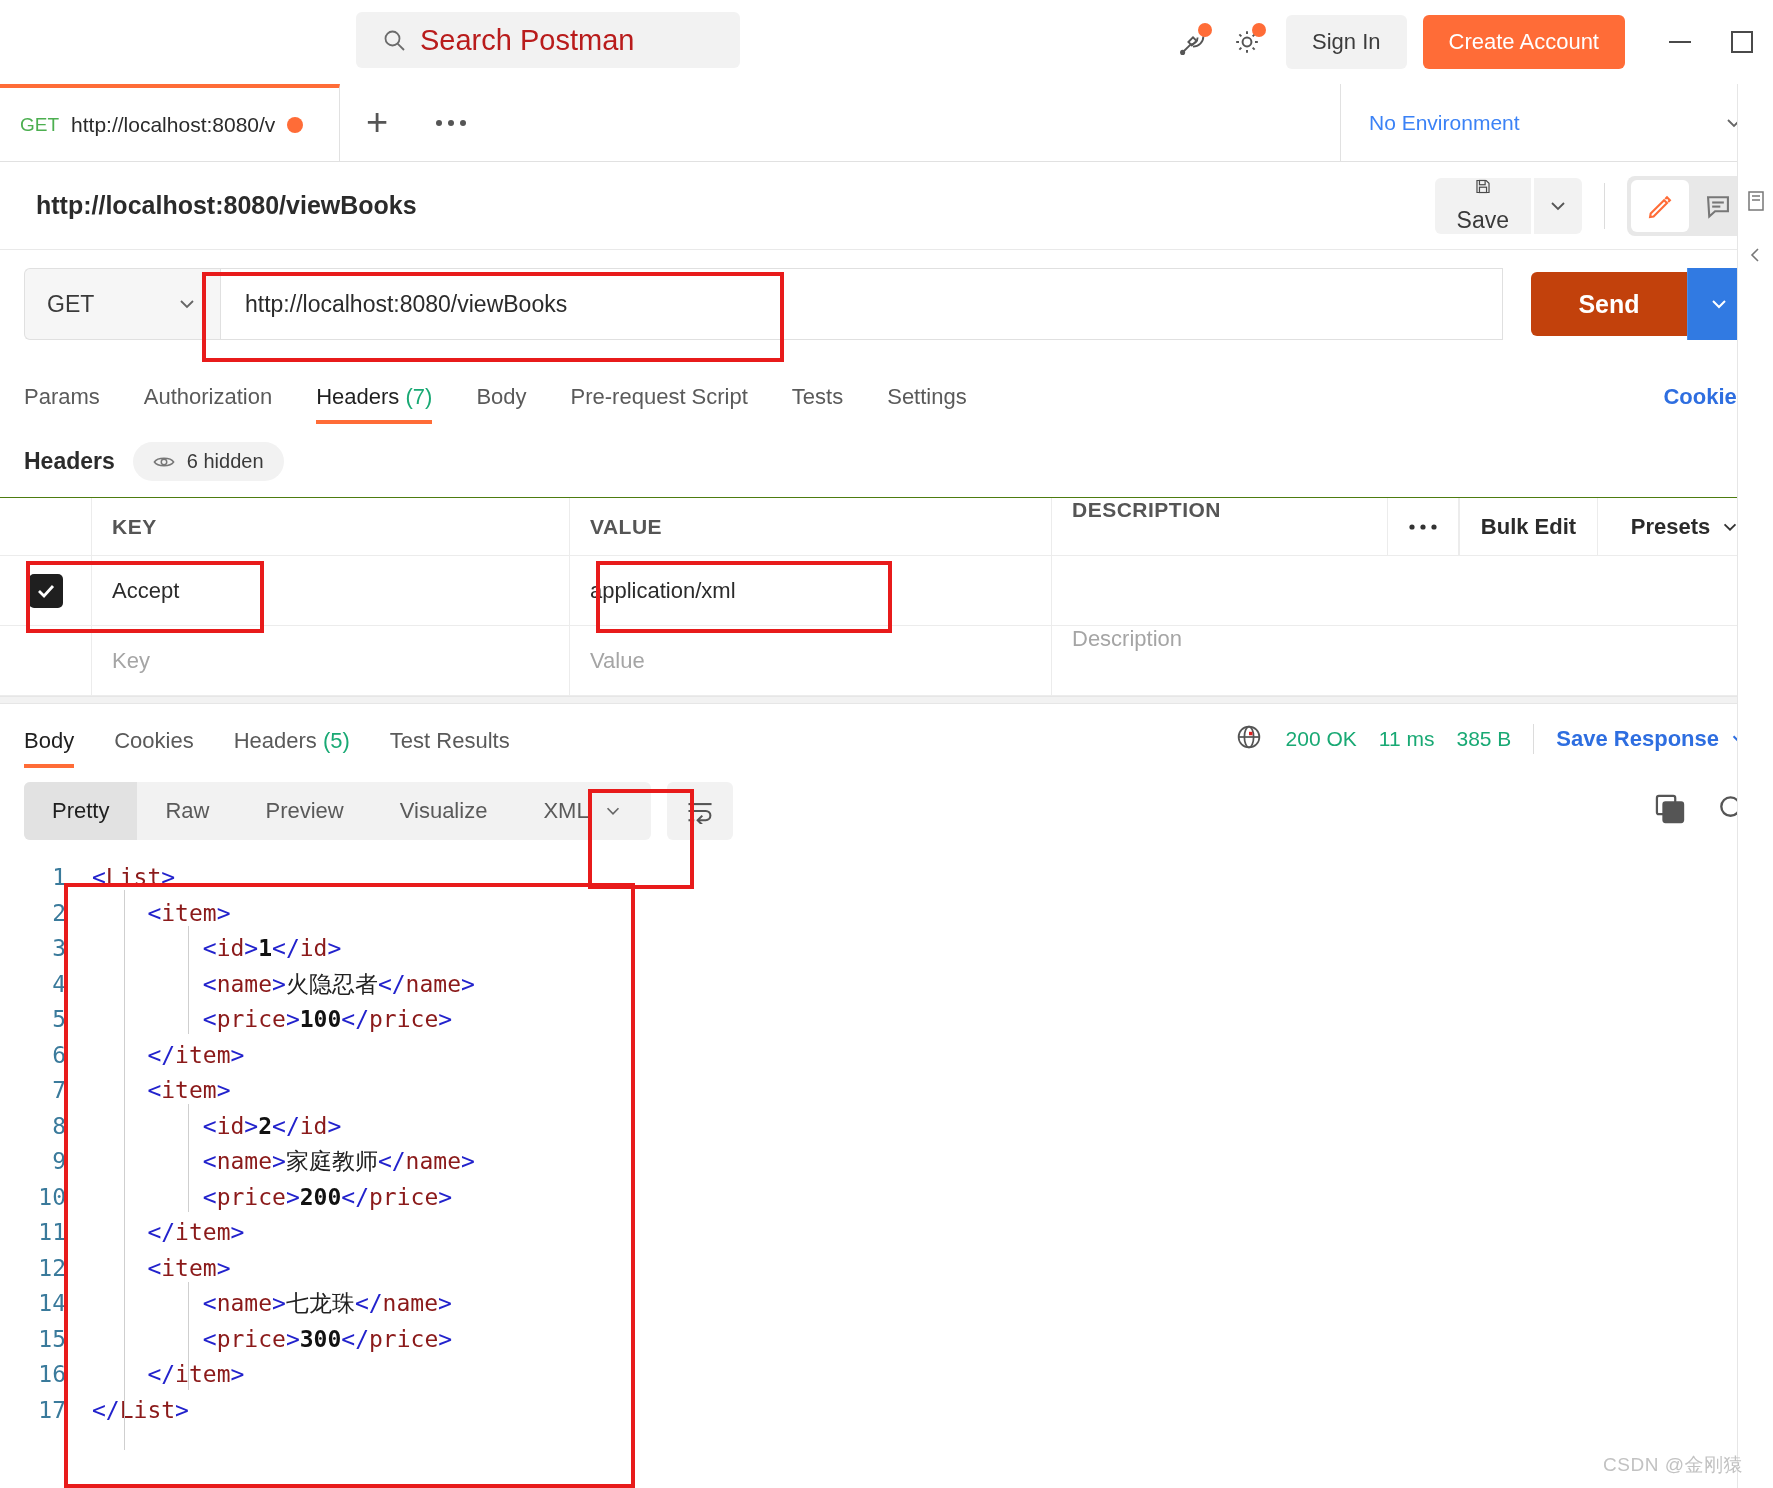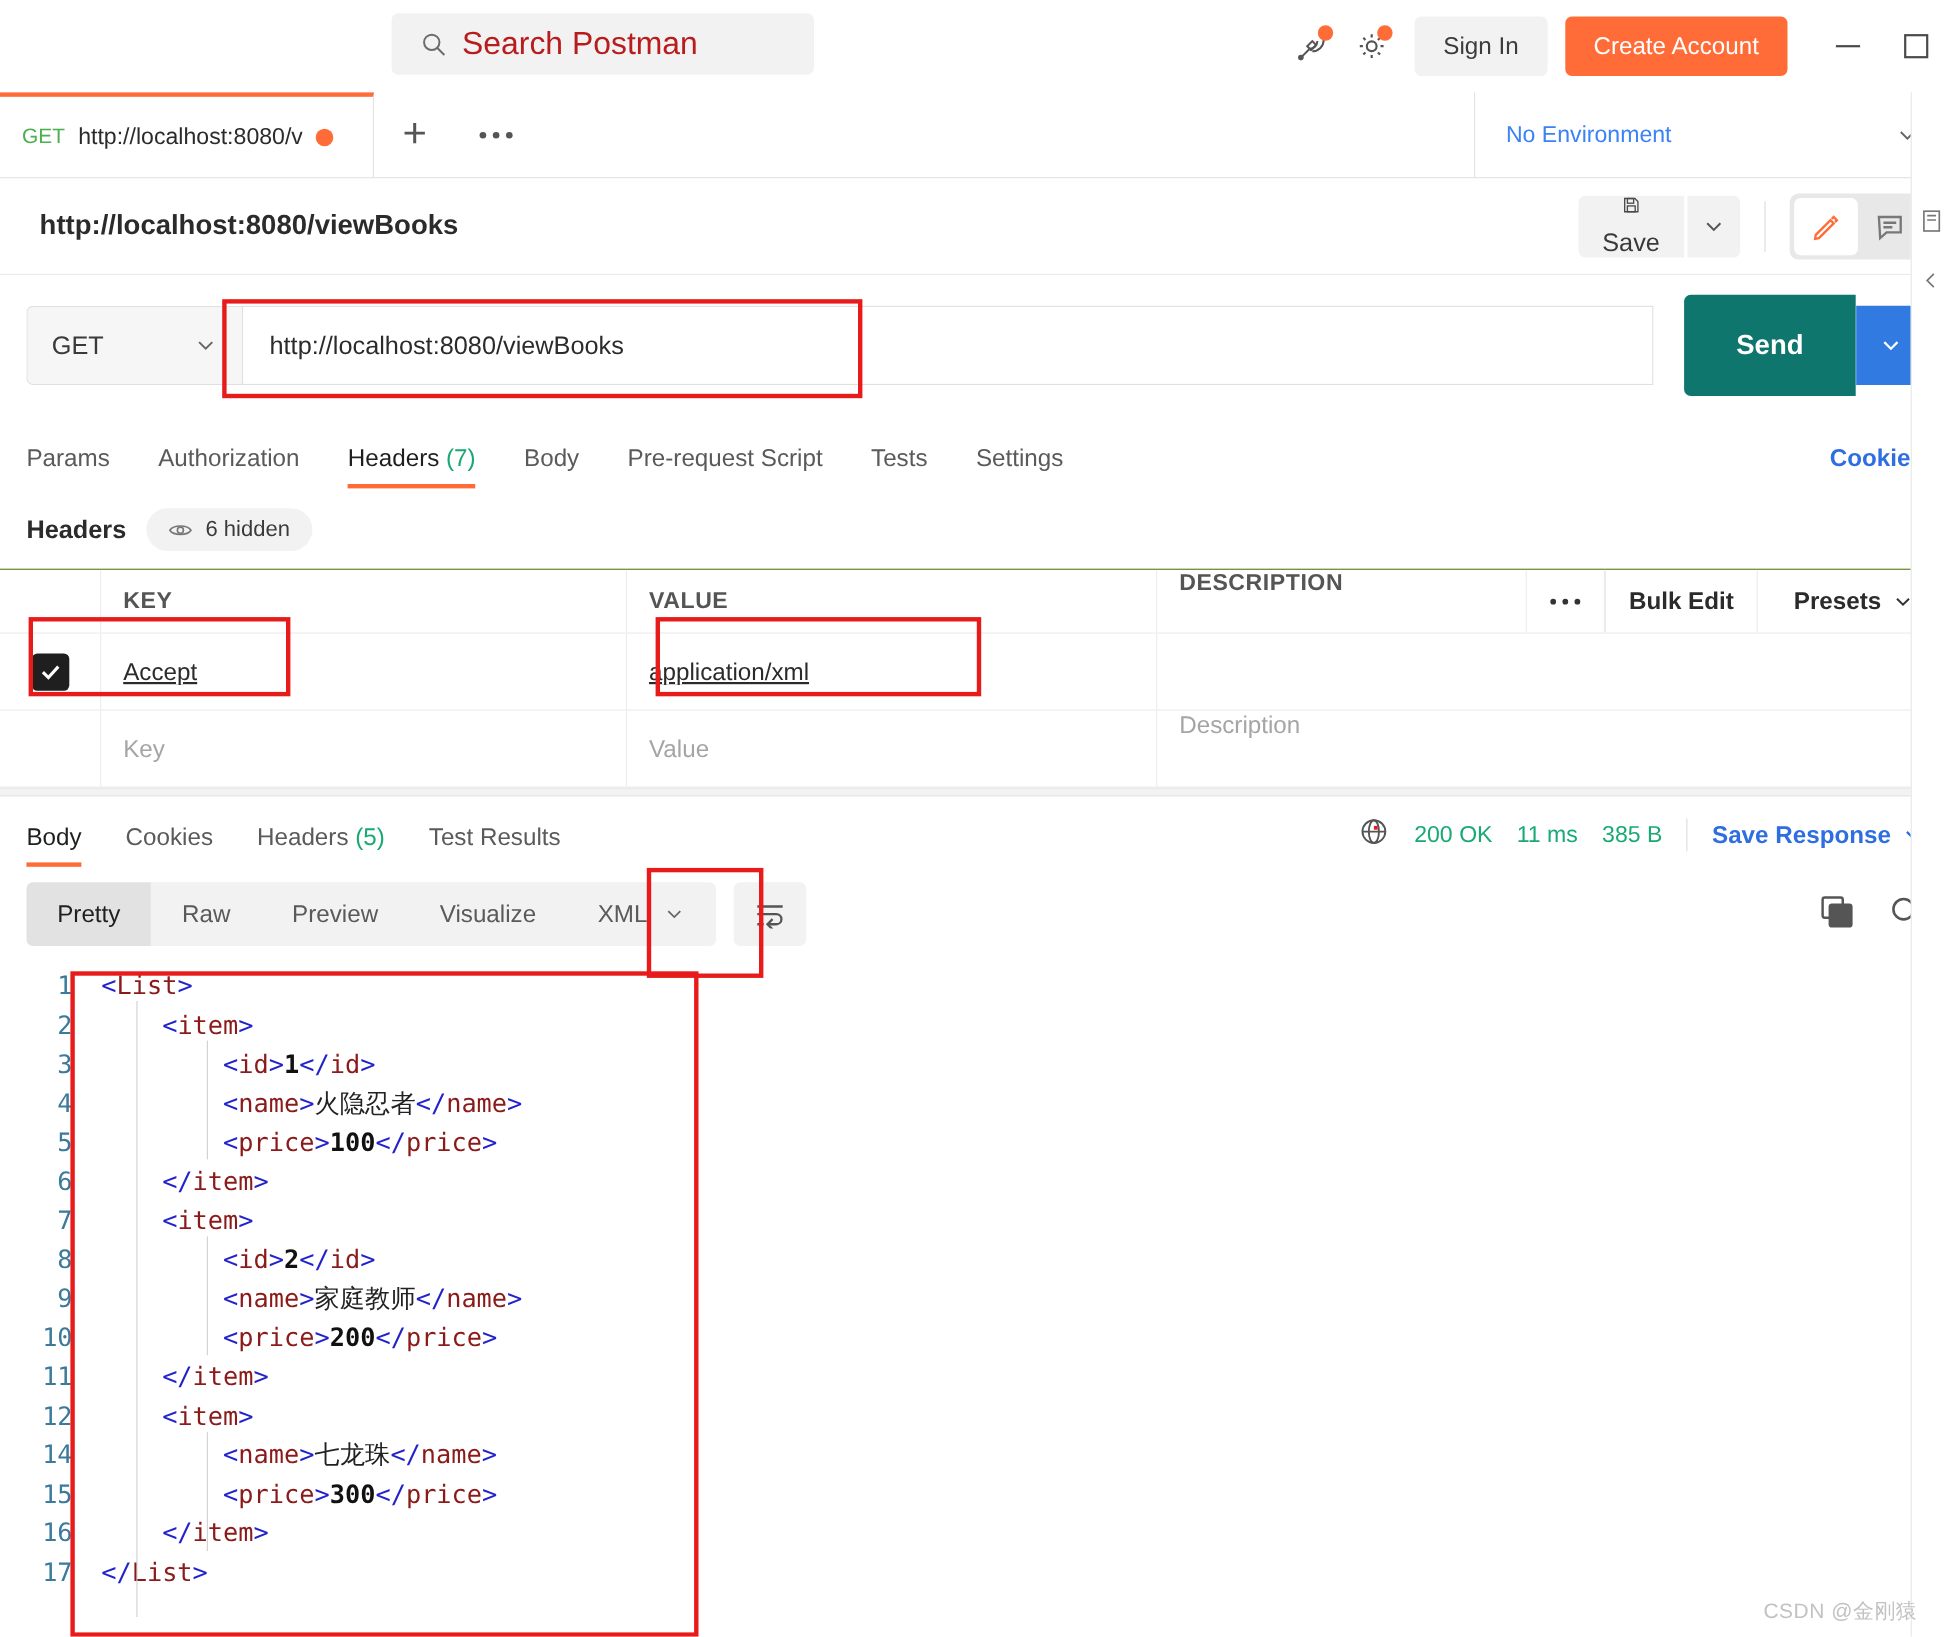--- a/index.html
+++ b/index.html
@@ -133,21 +133,21 @@
     padding: 0 22px; cursor: pointer;
   }
   .method-box .m { font-size: 23px; color: #3a3a3a; }
   .url-input {
     flex: 1; height: 72px; background: #fff;
     border: 1px solid #e0e0e0; border-radius: 0;
     display: flex; align-items: center; padding: 0 24px;
     font-size: 23px; color: #2b2b2b;
   }
   .send-btn {
-    width: 156px; height: 92px; background: #0f766e;
+    width: 156px; height: 64px; background: #c2410c;
     border: none; border-radius: 6px 0 0 6px;
     color: #fff; font-size: 25px; font-weight: bold; cursor: pointer;
     font-family: inherit; margin-left: 28px;
   }
   .send-caret {
     width: 62px; height: 72px; background: #317ae2;
     border-radius: 0 6px 6px 0; border: none; border-left: 1px solid #4a8ee8;
     display: flex; align-items: center; justify-content: center; cursor: pointer;
   }
 
@@ -190,21 +190,21 @@
   .hcell-check {
     width: 92px; border-right: 1px solid #ececec;
     display: flex; align-items: center; justify-content: center;
   }
   .hcell-key { width: 478px; border-right: 1px solid #ececec; display:flex; align-items:center; padding: 0 20px; }
   .hcell-val { width: 482px; border-right: 1px solid #ececec; display:flex; align-items:center; padding: 0 20px; }
   .hcell-desc { flex: 1; display:flex; align-items:flex-start; padding: 0 20px; }
   .htrow.head { height: 58px; }
   .htrow.body { height: 70px; }
   .colname { font-size: 21px; font-weight: bold; color: #555; letter-spacing: .5px; }
-  .cellval { font-size: 22px; color: #2b2b2b; text-decoration: underline; }
+  .cellval { font-size: 22px; color: #2b2b2b; }
   .cellph { font-size: 22px; color: #a5a5a5; }
   .hdots { width: 72px; border-right: 1px solid #ececec; border-left: 1px solid #ececec;
            display:flex; align-items:center; justify-content:center; cursor:pointer; }
   .bulkedit { width: 138px; display:flex; align-items:center; justify-content:center;
               font-size: 22px; font-weight: bold; color:#2b2b2b; cursor:pointer;
               border-left:1px solid #ececec; }
   .presets { width: 176px; display:flex; align-items:center; justify-content:center; gap: 10px;
              font-size: 22px; font-weight: bold; color:#2b2b2b; cursor:pointer;
              border-left:1px solid #ececec; }
   .checkbox-on {

